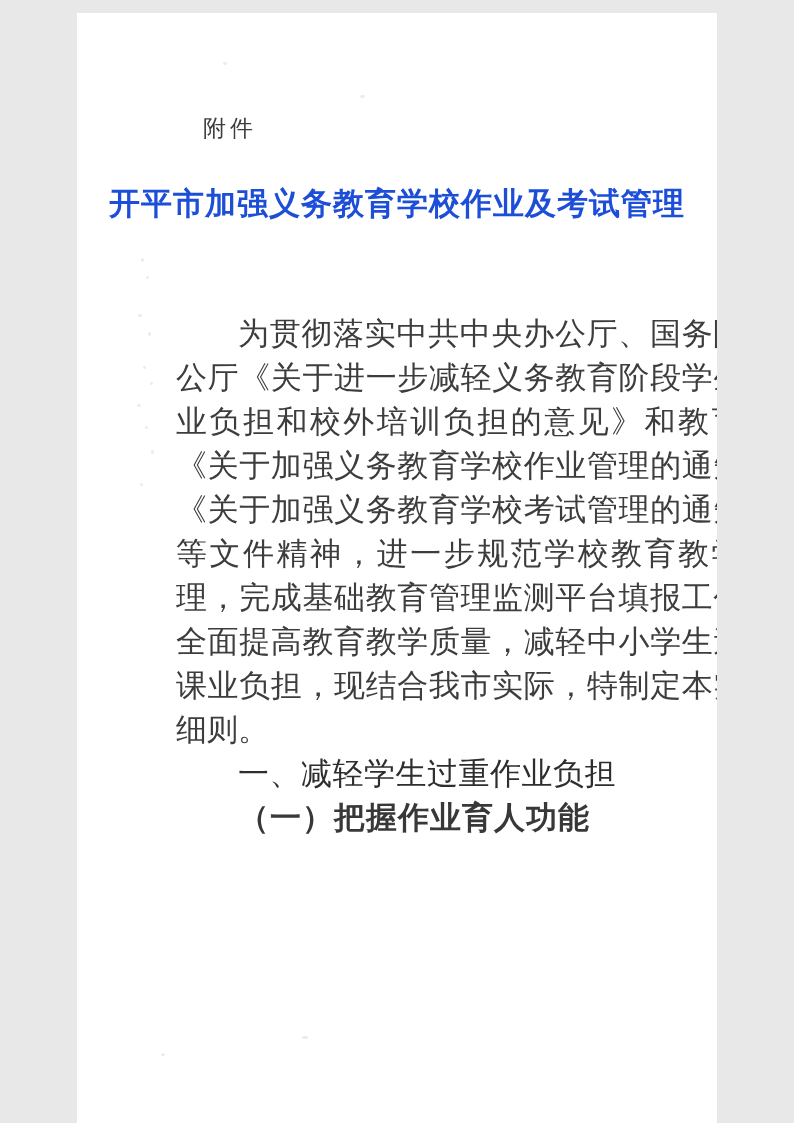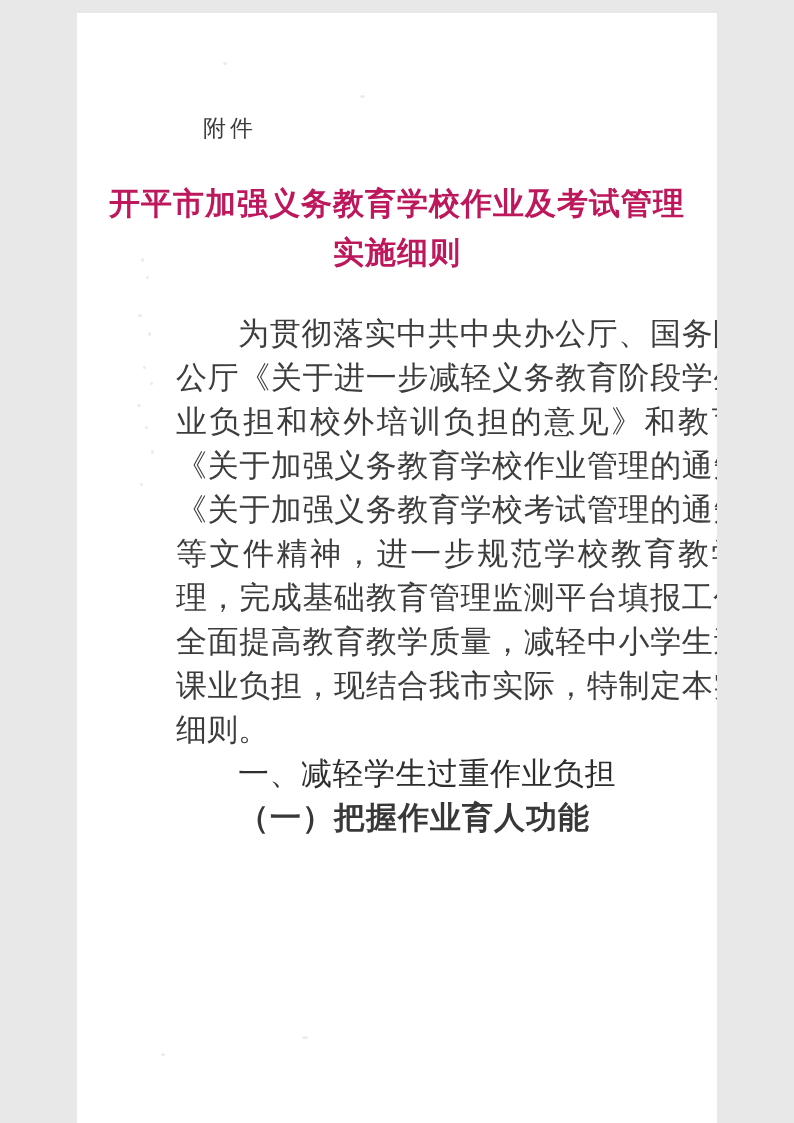--- a/index.html
+++ b/index.html
@@ -23,21 +23,21 @@
   }
   .doc-title {
     position: absolute;
     top: 166px;
     left: 0;
     width: 100%;
     text-align: center;
     font-size: 31px;
     font-weight: 700;
     line-height: 49px;
-    color: #be185d;
+    color: #1d4ed8;
     letter-spacing: 1px;
   }
   .doc-body {
     position: absolute;
     left: 99px;
     top: 299px;
     width: 600px;
     font-size: 23px;
     line-height: 38.6px;
     text-align: justify;
@@ -82,21 +82,20 @@
 </style>
 </head>
 <body>
 
 <div class="page">
 
   <div class="attachment-label">附件</div>
 
   <div class="doc-title">
     <div>开平市加强义务教育学校作业及考试管理</div>
-    <div>实施细则</div>
   </div>
 
   <div class="doc-body">
     <p>为贯彻落实中共中央办公厅、国务院办公厅《关于进一步减轻义务教育阶段学生作业负担和校外培训负担的意见》和教育部《关于加强义务教育学校作业管理的通知》 《关于加强义务教育学校考试管理的通知》等文件精神，进一步规范学校教育教学管理，完成基础教育管理监测平台填报工作，全面提高教育教学质量，减轻中小学生过重课业负担，现结合我市实际，特制定本实施细则。</p>
     <h2>一、减轻学生过重作业负担</h2>
     <h3>（一）把握作业育人功能</h3>
   </div>
 
   <div class="page-number">- 3 -</div>
 

